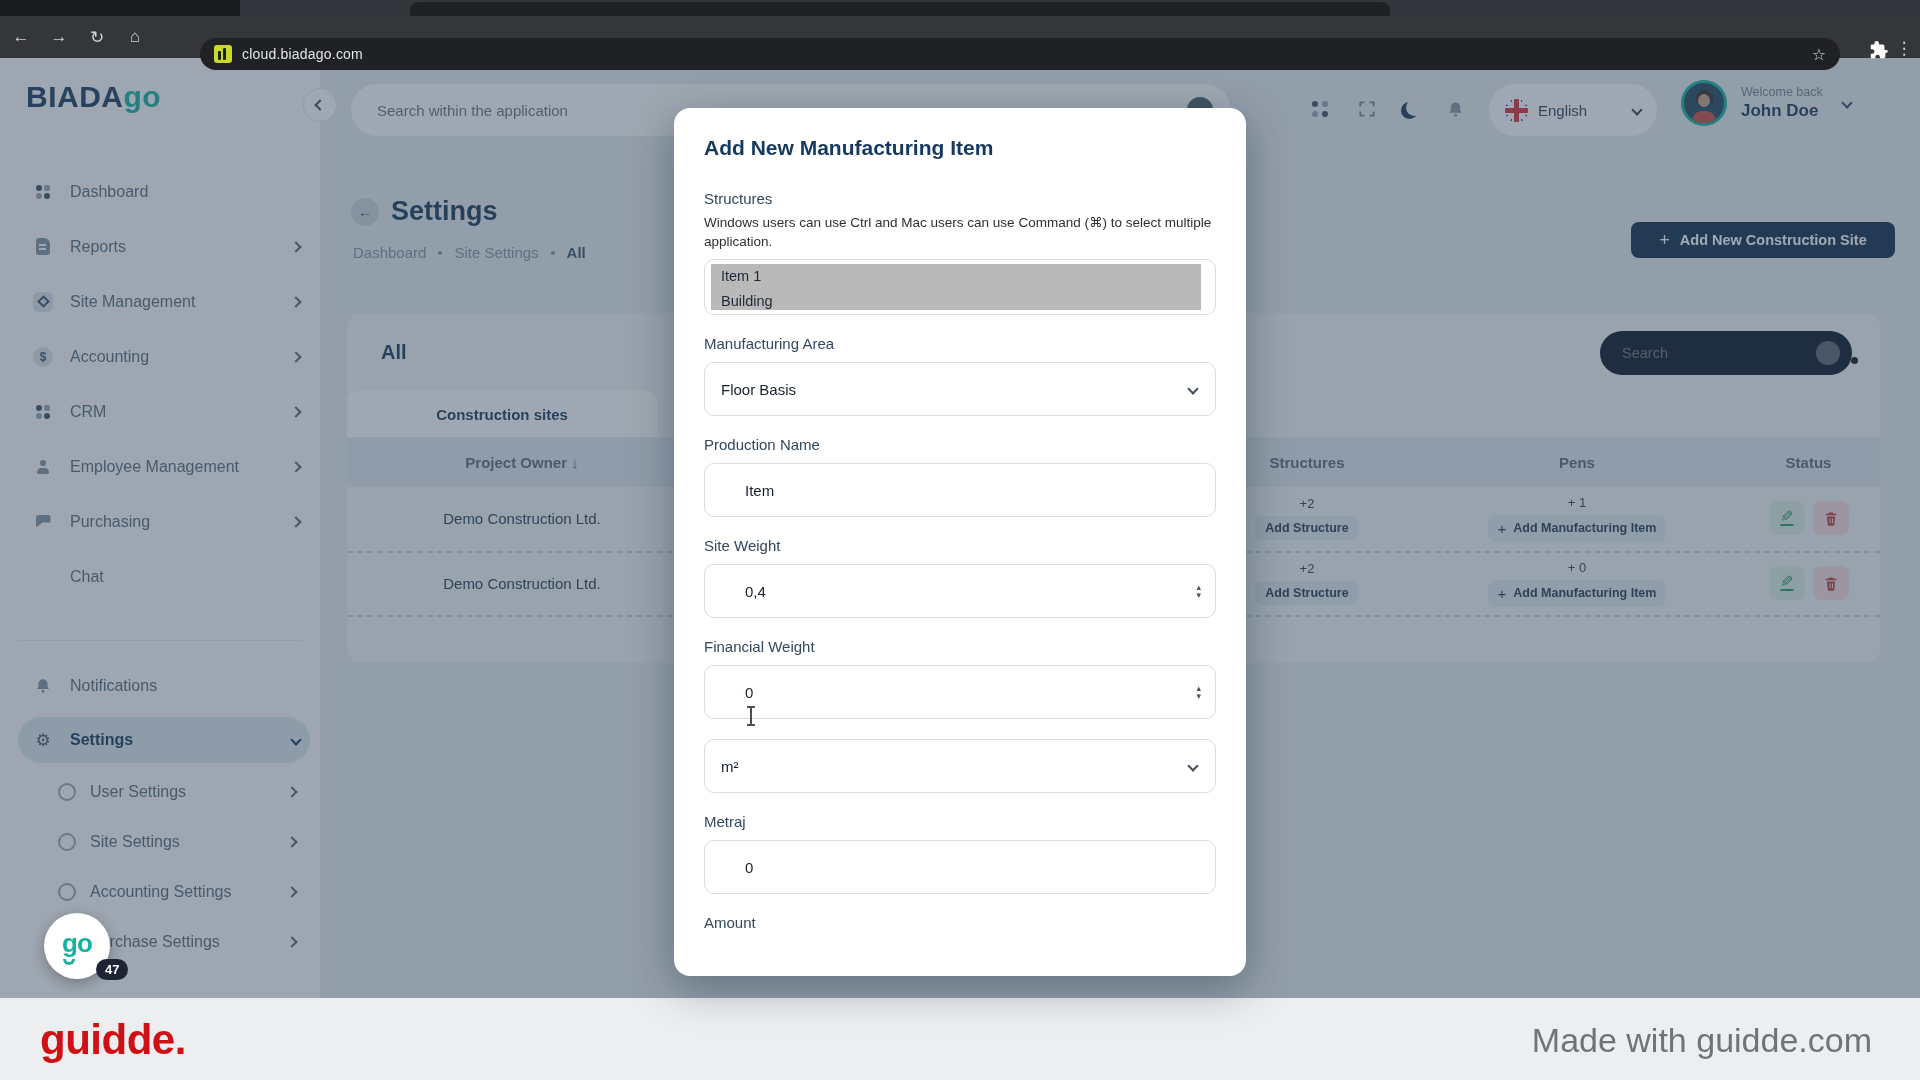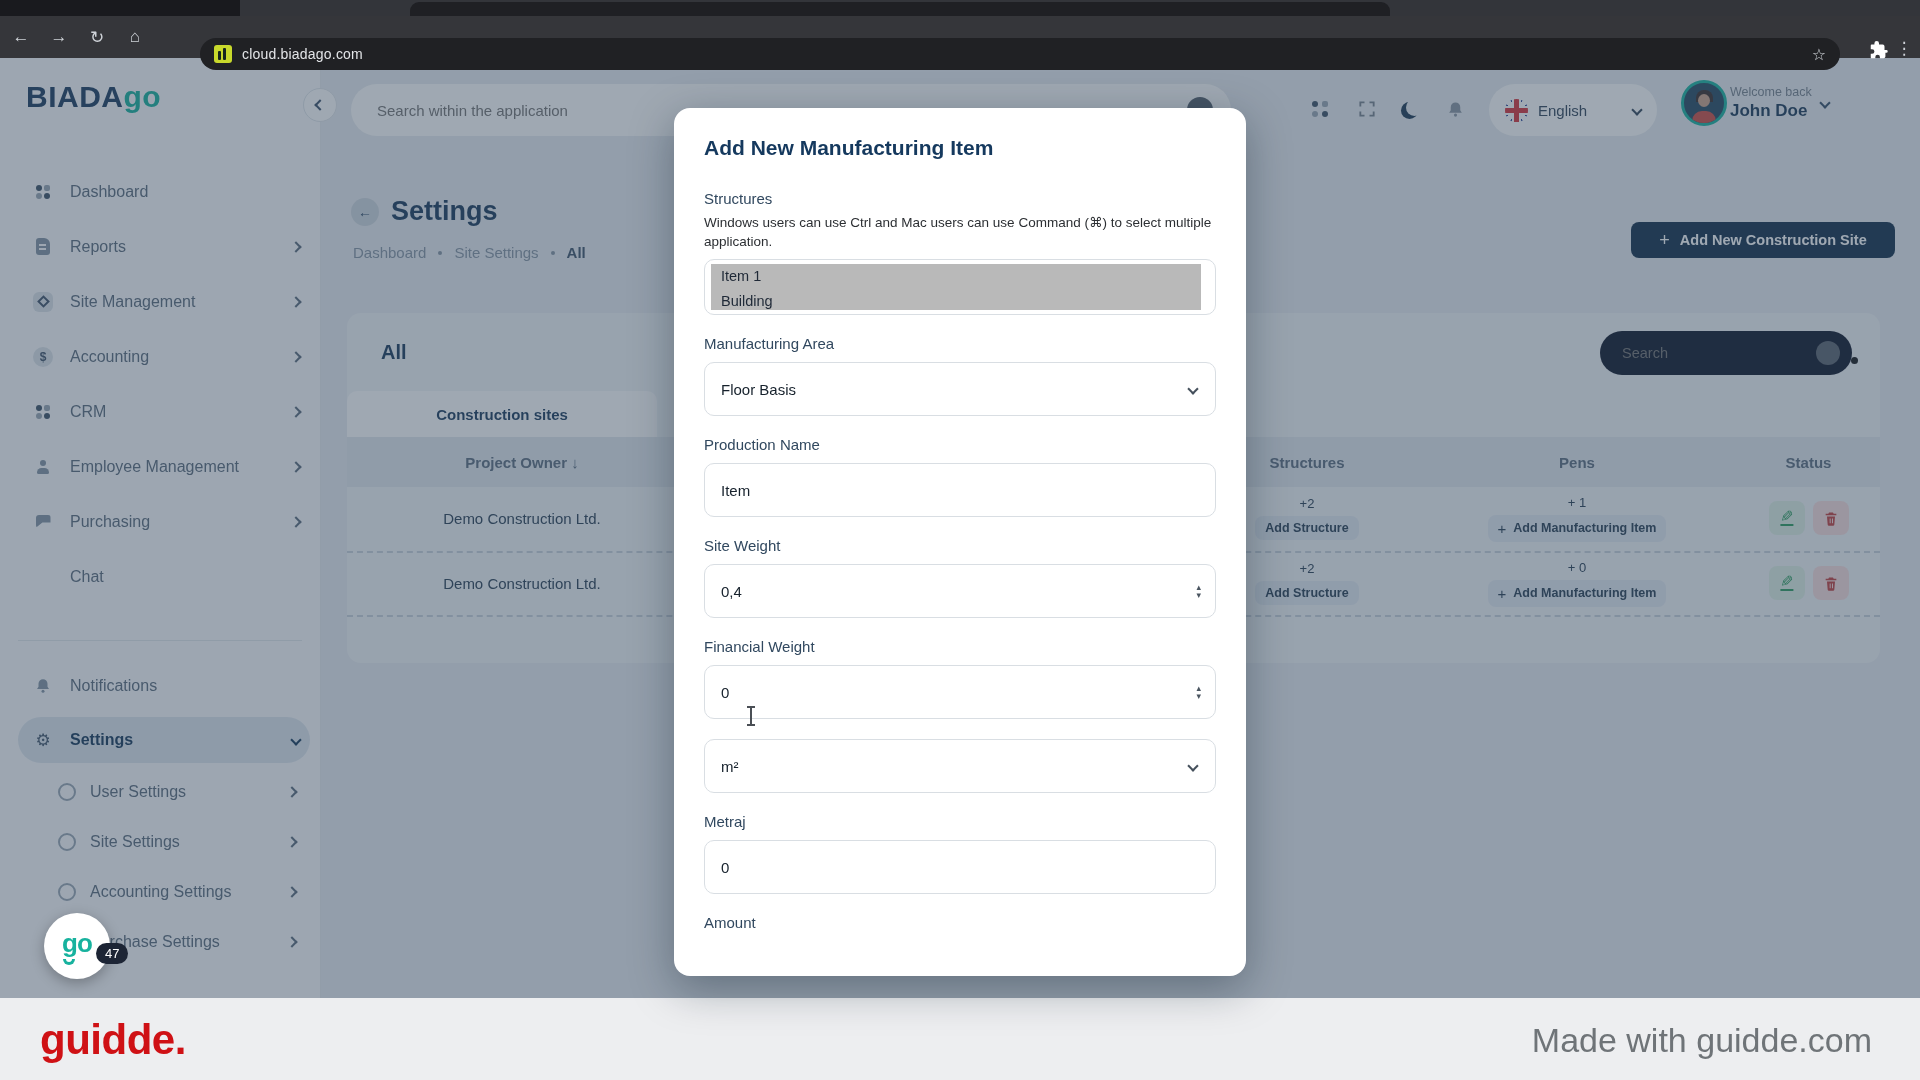--- a/index.html
+++ b/index.html
@@ -62,21 +62,21 @@
   .ic-flag { width:15px; height:13px; background:#8494a4; border-radius:3px; clip-path:polygon(0 0,100% 0,100% 58%,46% 58%,0 100%); }
   .bell-svg { width:18px; height:18px; fill:#8494a4; }
   .gear { font-size:17px; color:#6b7a8a; }
   .sitem.active .gear { color:#44586d; }
 
   
   .gbubble { position:absolute; left:44px; top:855px; width:66px; height:66px; background:#fff; border-radius:50%;
     z-index:70; box-shadow:0 4px 14px rgba(0,0,0,.28); display:flex; align-items:center; justify-content:center; }
   .gbubble .go { color:#17b29e; font-weight:bold; font-size:26px; letter-spacing:-1px; position:relative; top:-3px; }
   .gbubble .smile { position:absolute; left:19px; bottom:14px; width:12px; height:6px; border:3px solid #17b29e; border-top:none; border-radius:0 0 10px 10px; }
-  .gbadge { position:absolute; left:52px; top:30px; background:#1d2535; color:#fff; font-size:13px; font-weight:normal;
+  .gbadge { position:absolute; left:52px; top:46px; background:#1d2535; color:#fff; font-size:13px; font-weight:bold;
     padding:3px 9px; border-radius:12px; }
 
   
   .content { position:absolute; top:0; left:321px; width:1599px; height:940px; }
   .collapse-btn { position:absolute; left:-18px; top:30px; width:34px; height:34px; border-radius:50%; background:#fff;
     border:1px solid #e0e5ea; color:#3c516a; display:flex; align-items:center; justify-content:center; z-index:5; }
   .searchpill { position:absolute; left:30px; top:26px; width:880px; height:52px; background:#fff; border-radius:26px;
     display:flex; align-items:center; padding:0 18px 0 26px; }
   .searchpill .ph { color:#8a95a6; font-size:15px; flex:1; border:none; outline:none; background:transparent; font-family:inherit; }
   .searchpill .sico { width:26px; height:26px; border-radius:50%; background:#56606c; }
@@ -87,21 +87,21 @@
   .langpill { position:absolute; left:1168px; top:26px; width:168px; height:52px; background:#fff; border-radius:26px;
     display:flex; align-items:center; gap:10px; padding:0 16px; color:#33475c; font-size:15px; }
   .flag { width:23px; height:23px; border-radius:50%; background-color:#2a4496;
     background-image:
       linear-gradient(90deg, transparent 41%, #d8343c 41% 59%, transparent 59%),
       linear-gradient(0deg, transparent 41%, #d8343c 41% 59%, transparent 59%),
       linear-gradient(90deg, transparent 31%, #fff 31% 69%, transparent 69%),
       linear-gradient(0deg, transparent 31%, #fff 31% 69%, transparent 69%),
       linear-gradient(45deg, transparent 43%, #fff 43% 57%, transparent 57%),
       linear-gradient(-45deg, transparent 43%, #fff 43% 57%, transparent 57%); }
-  .userblk { position:absolute; left:1360px; top:22px; display:flex; align-items:center; gap:3px; }
+  .userblk { position:absolute; left:1360px; top:22px; display:flex; align-items:center; gap:14px; }
   .avatar { width:46px; height:46px; border-radius:50%; border:3px solid #19b3a0; background:#274a63; position:relative; overflow:hidden; }
   .avatar .hair { position:absolute; top:7px; left:12px; width:17px; height:12px; background:#3a2e2c; border-radius:8px 8px 0 0; }
   .avatar .head { position:absolute; top:11px; left:14px; width:12px; height:13px; background:#caa28a; border-radius:50%; }
   .avatar .bodyy { position:absolute; bottom:-4px; left:8px; width:24px; height:16px; background:#cf4f44; border-radius:10px 10px 0 0; }
   .welcome { font-size:12.5px; color:#76828f; }
   .uname { font-size:17px; color:#1b3a59; font-weight:bold; margin-top:2px; }
   .userblk .chev { color:#35506b; margin-left:6px; }
 
   
   .pagehead { position:absolute; left:30px; top:138px; display:flex; align-items:center; gap:12px; }
@@ -154,21 +154,21 @@
     z-index:60; box-shadow:0 12px 44px rgba(10,25,40,.35); padding:28px 30px 0; overflow:hidden; }
   .m-title { font-size:21px; font-weight:bold; color:#15395e; margin-bottom:30px; }
   .m-label { font-size:15px; color:#31485f; margin-bottom:10px; }
   .m-help { font-size:13.5px; color:#2c2f33; line-height:19px; margin-bottom:8px; }
   .msel { border:1px solid #d9dee3; border-radius:10px; height:56px; padding:4px 14px 4px 6px; margin-bottom:20px; }
   .msel-inner { background:#b9b9b9; height:100%; }
   .mopt { font-size:14.5px; color:#1f2937; padding:1px 10px; line-height:23px; }
   .grp { margin-bottom:20px; }
   .grp .m-label { margin-bottom:10px; }
   .fbox { position:relative; height:54px; border:1px solid #d9dee3; border-radius:10px; display:flex; align-items:center; padding:0 16px; }
-  .fbox input { border:none; outline:none; font-size:15px; color:#16212c; width:100%; background:transparent; font-family:inherit; }
+  .fbox input { border:none; outline:none; font-size:15px; color:#16212c; width:100%; background:transparent; font-family:inherit;margin-left:24px; }
   .fbox.sel { justify-content:space-between; font-size:15px; color:#16212c; }
   .fbox.sel .chev { color:#45505c; margin-right:2px; }
   .spin { position:absolute; right:14px; top:50%; transform:translateY(-50%); display:flex; flex-direction:column;
     font-size:9px; color:#4a5560; line-height:8px; text-align:center; }
   .ibeam { position:absolute; left:76px; top:600px; width:2px; height:16px; background:#4a4f55; z-index:5; }
   .ibeam::before, .ibeam::after { content:""; position:absolute; left:-3px; width:8px; height:2px; background:#4a4f55; }
   .ibeam::before { top:-2px; } .ibeam::after { bottom:-2px; }
 
   
   .footer { position:absolute; top:998px; left:0; width:1920px; height:82px; background:#edeef0;

